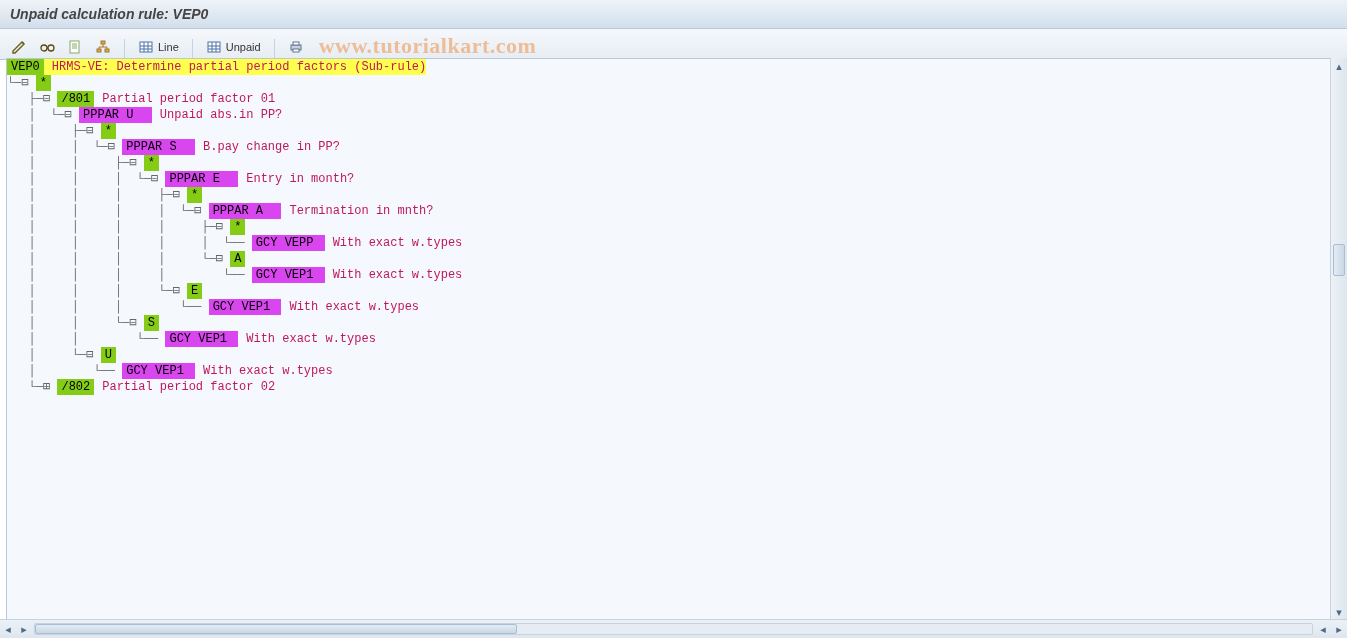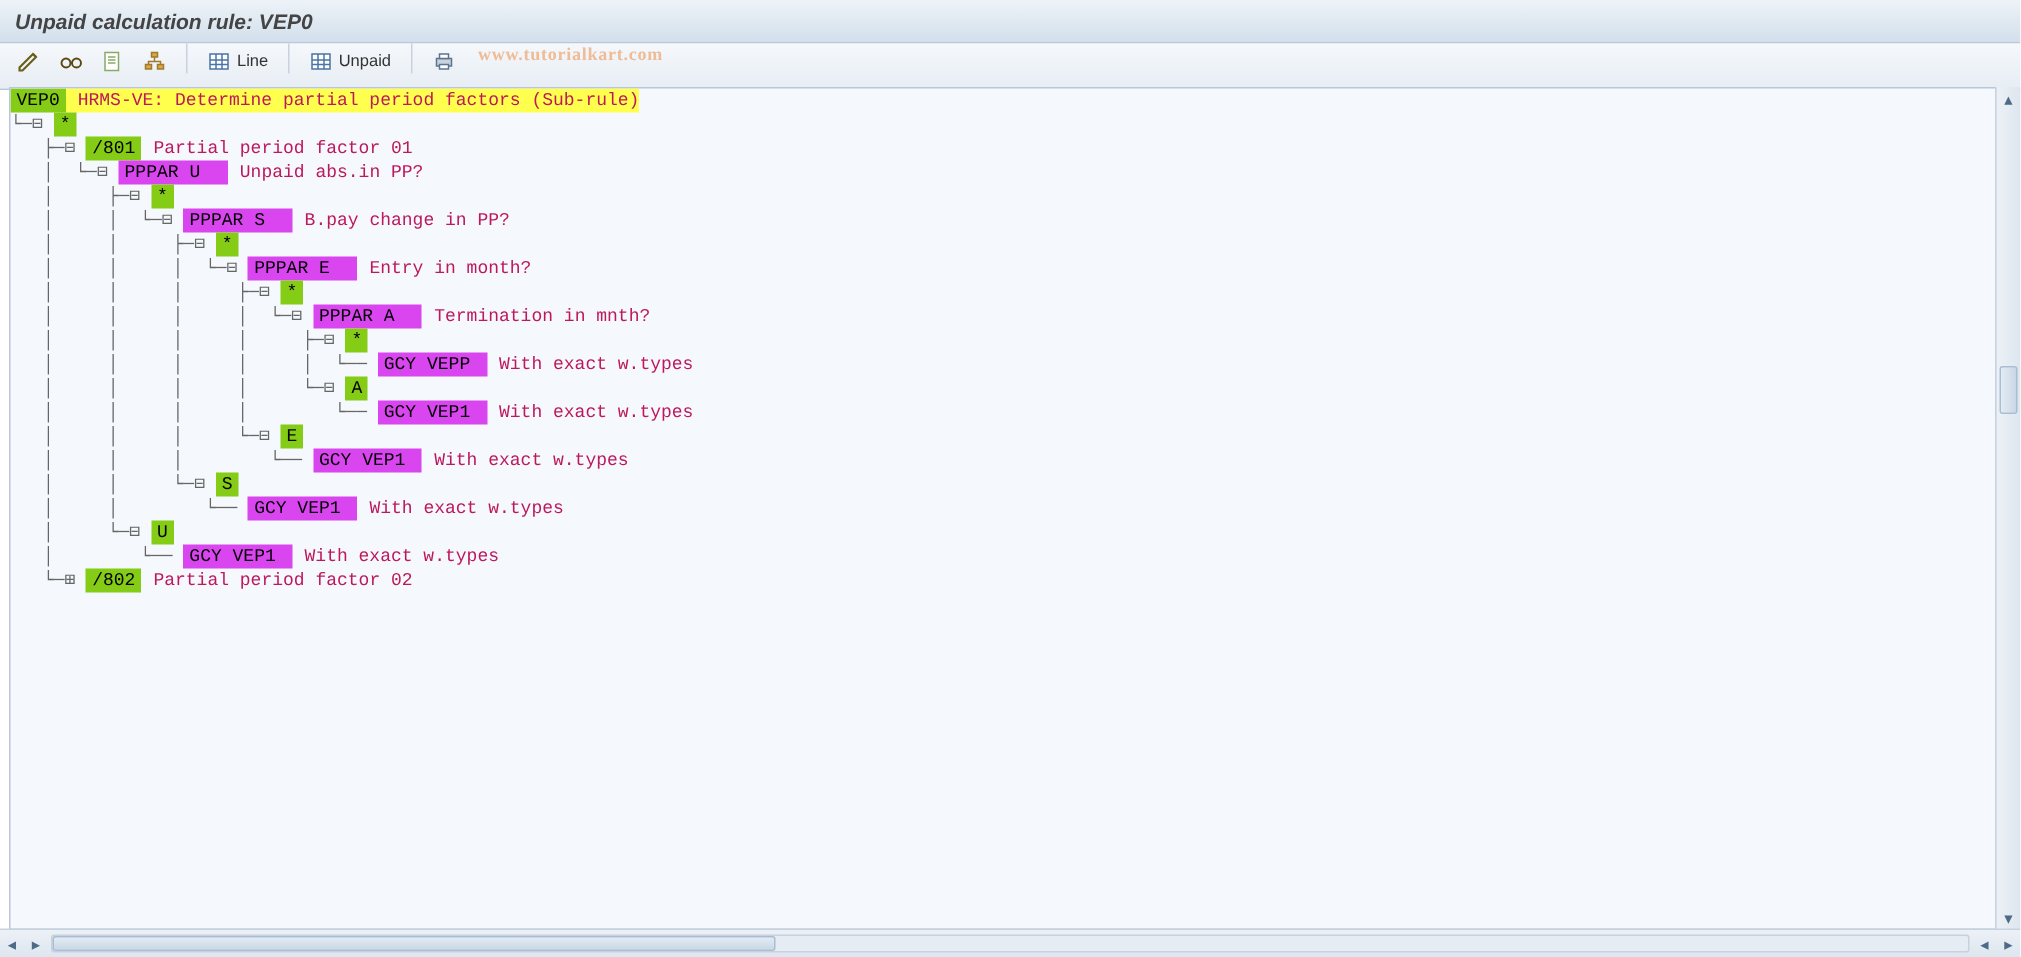--- a/index.html
+++ b/index.html
@@ -1,23 +1,23 @@
 <!DOCTYPE html>
 <html><head>
 <meta charset="utf-8">
 <style>
 html,body{margin:0;padding:0;font-family:Arial,Helvetica,sans-serif;font-size:11px;background:#fff;color:#000;height:100%;overflow:hidden}
 .window{width:1347px;height:638px;position:relative;box-sizing:border-box}
 .titlebar{height:28px;line-height:28px;padding:0 10px;font-style:italic;font-weight:bold;font-size:14px;color:#444;background:linear-gradient(to bottom,#eef3f8 0%,#e0e9f2 50%,#d2dfec 100%);border-bottom:1px solid #b9c7d6}
-.toolbar{height:30px;background:linear-gradient(to bottom,#f5f8fb 0%,#e7edf4 100%);border-bottom:1px solid #b9c7d6;display:flex;align-items:flex-start;padding:0 6px;gap:2px}
+.toolbar{height:30px;background:linear-gradient(to bottom,#f5f8fb 0%,#e7edf4 100%);border-bottom:1px solid #b9c7d6;display:flex;align-items:flex-end;padding:0 6px;gap:2px}
 .t-btn{display:inline-flex;align-items:center;height:22px;padding:0 4px;border:1px solid transparent;border-radius:3px;cursor:pointer}
 .t-btn svg{display:block}
 .t-btn .lbl{margin-left:4px;color:#333}
 .sep{width:1px;height:20px;background:#c7d2de;margin:0 6px}
-.watermark{margin-left:8px;font-size:12px;font-weight:bold;color:#eebc96;letter-spacing:.5px;font-family:Georgia,serif}
+.watermark{margin-left:8px;font-size:22px;font-weight:bold;color:#eebc96;letter-spacing:.5px;font-family:Georgia,serif}
 
 .content-wrap{position:absolute;top:58px;left:0;right:0;bottom:18px}
 .content{position:absolute;top:0;left:6px;right:16px;bottom:0;background:#f5f9fd;border:1px solid #b9c7d6;overflow:auto}
 .tree{font-family:"Courier New",monospace;font-size:12px;line-height:16px;white-space:pre}
 .row{display:flex;height:16px;align-items:center}
 .conn{color:#666}
 .node{padding:0 4px}
 .desc{padding-left:8px;color:#be185d}
 .hi-yel{background:#ffff4d}
 .hi-blu{background:#84cc16}

